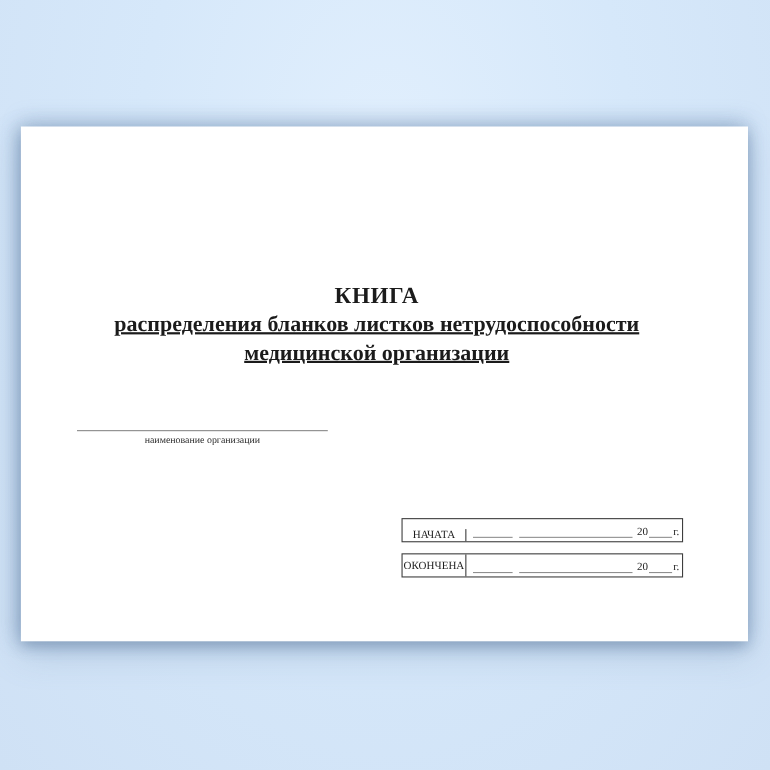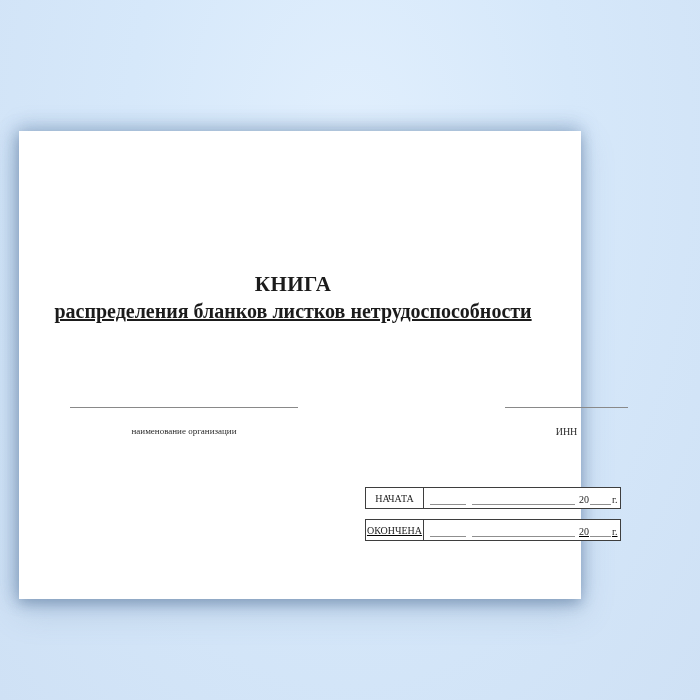--- a/index.html
+++ b/index.html
@@ -12,22 +12,22 @@
   }
   .scene {
     position: relative;
     width: 700px;
     height: 700px;
     background: radial-gradient(ellipse at 50% 22%, #e1effd 0%, #d6e8fa 45%, #cfe1f5 100%);
   }
   .page {
     position: absolute;
     left: 19px;
-    top: 131px;
-    width: 562px;
+    top: 115px;
+    width: 661px;
     height: 468px;
     background: #ffffff;
     box-shadow:
       0 5px 12px rgba(90, 120, 155, 0.45),
       0 12px 30px rgba(110, 140, 175, 0.30),
       0 -7px 16px rgba(125, 155, 190, 0.35),
       -7px 0 16px rgba(125, 155, 190, 0.25);
   }
   .title-block {
     position: absolute;
@@ -54,39 +54,39 @@
     top: 260px;
   }
   .field .blank-line {
     height: 16px;
     border-bottom: 1px solid #898989;
   }
   .field-label {
     text-align: center;
     font-size: 10px;
     color: #2b2b2b;
-    margin-top: 18px;
+    margin-top: 3px;
   }
   .field-label.small { font-size: 9px; }
   .field-org { left: 51px;  width: 228px; }
   .field-ogrn { left: 301px; width: 123px; }
   .field-inn { left: 486px; width: 123px; }
 
   .date-row {
     position: absolute;
     left: 346px;
     width: 256px;
     height: 22px;
     box-sizing: border-box;
     border: 1px solid #3e3e3e;
     display: flex;
     background: #ffffff;
   }
-  .row-started  { top: 356px; }
-  .row-finished { top: 388px; text-decoration: underline; }
+  .row-started  { top: 356px; align-items: flex-end; }
+  .row-finished { top: 388px; }
   .label-cell {
     width: 58px;
     box-sizing: border-box;
     border-right: 1px solid #3e3e3e;
     display: flex;
     align-items: center;
     justify-content: center;
     font-size: 10px;
     color: #1d1d1d;
     white-space: nowrap;
@@ -111,32 +111,29 @@
 </style>
 </head>
 <body>
 
 <div class="scene">
   <div class="page">
 
     <div class="title-block">
       <div class="doc-title">КНИГА</div>
       <div class="doc-subtitle">распределения бланков листков нетрудоспособности</div>
+      <div class="doc-subtitle">медицинской организации</div>
     </div>
 
     <div class="field field-org">
       <div class="blank-line"></div>
       <div class="field-label small">наименование организации</div>
     </div>
 
 
-    <div class="field field-inn">
-      <div class="blank-line"></div>
-      <div class="field-label">ИНН</div>
-    </div>
 
     <div class="date-row row-started">
       <div class="label-cell">НАЧАТА</div>
       <div class="value-cell">
         <span class="blank day"></span>
         <span class="blank month"></span>
         <span class="year-prefix">20</span>
         <span class="blank year"></span>
         <span class="year-suffix">г.</span>
       </div>

